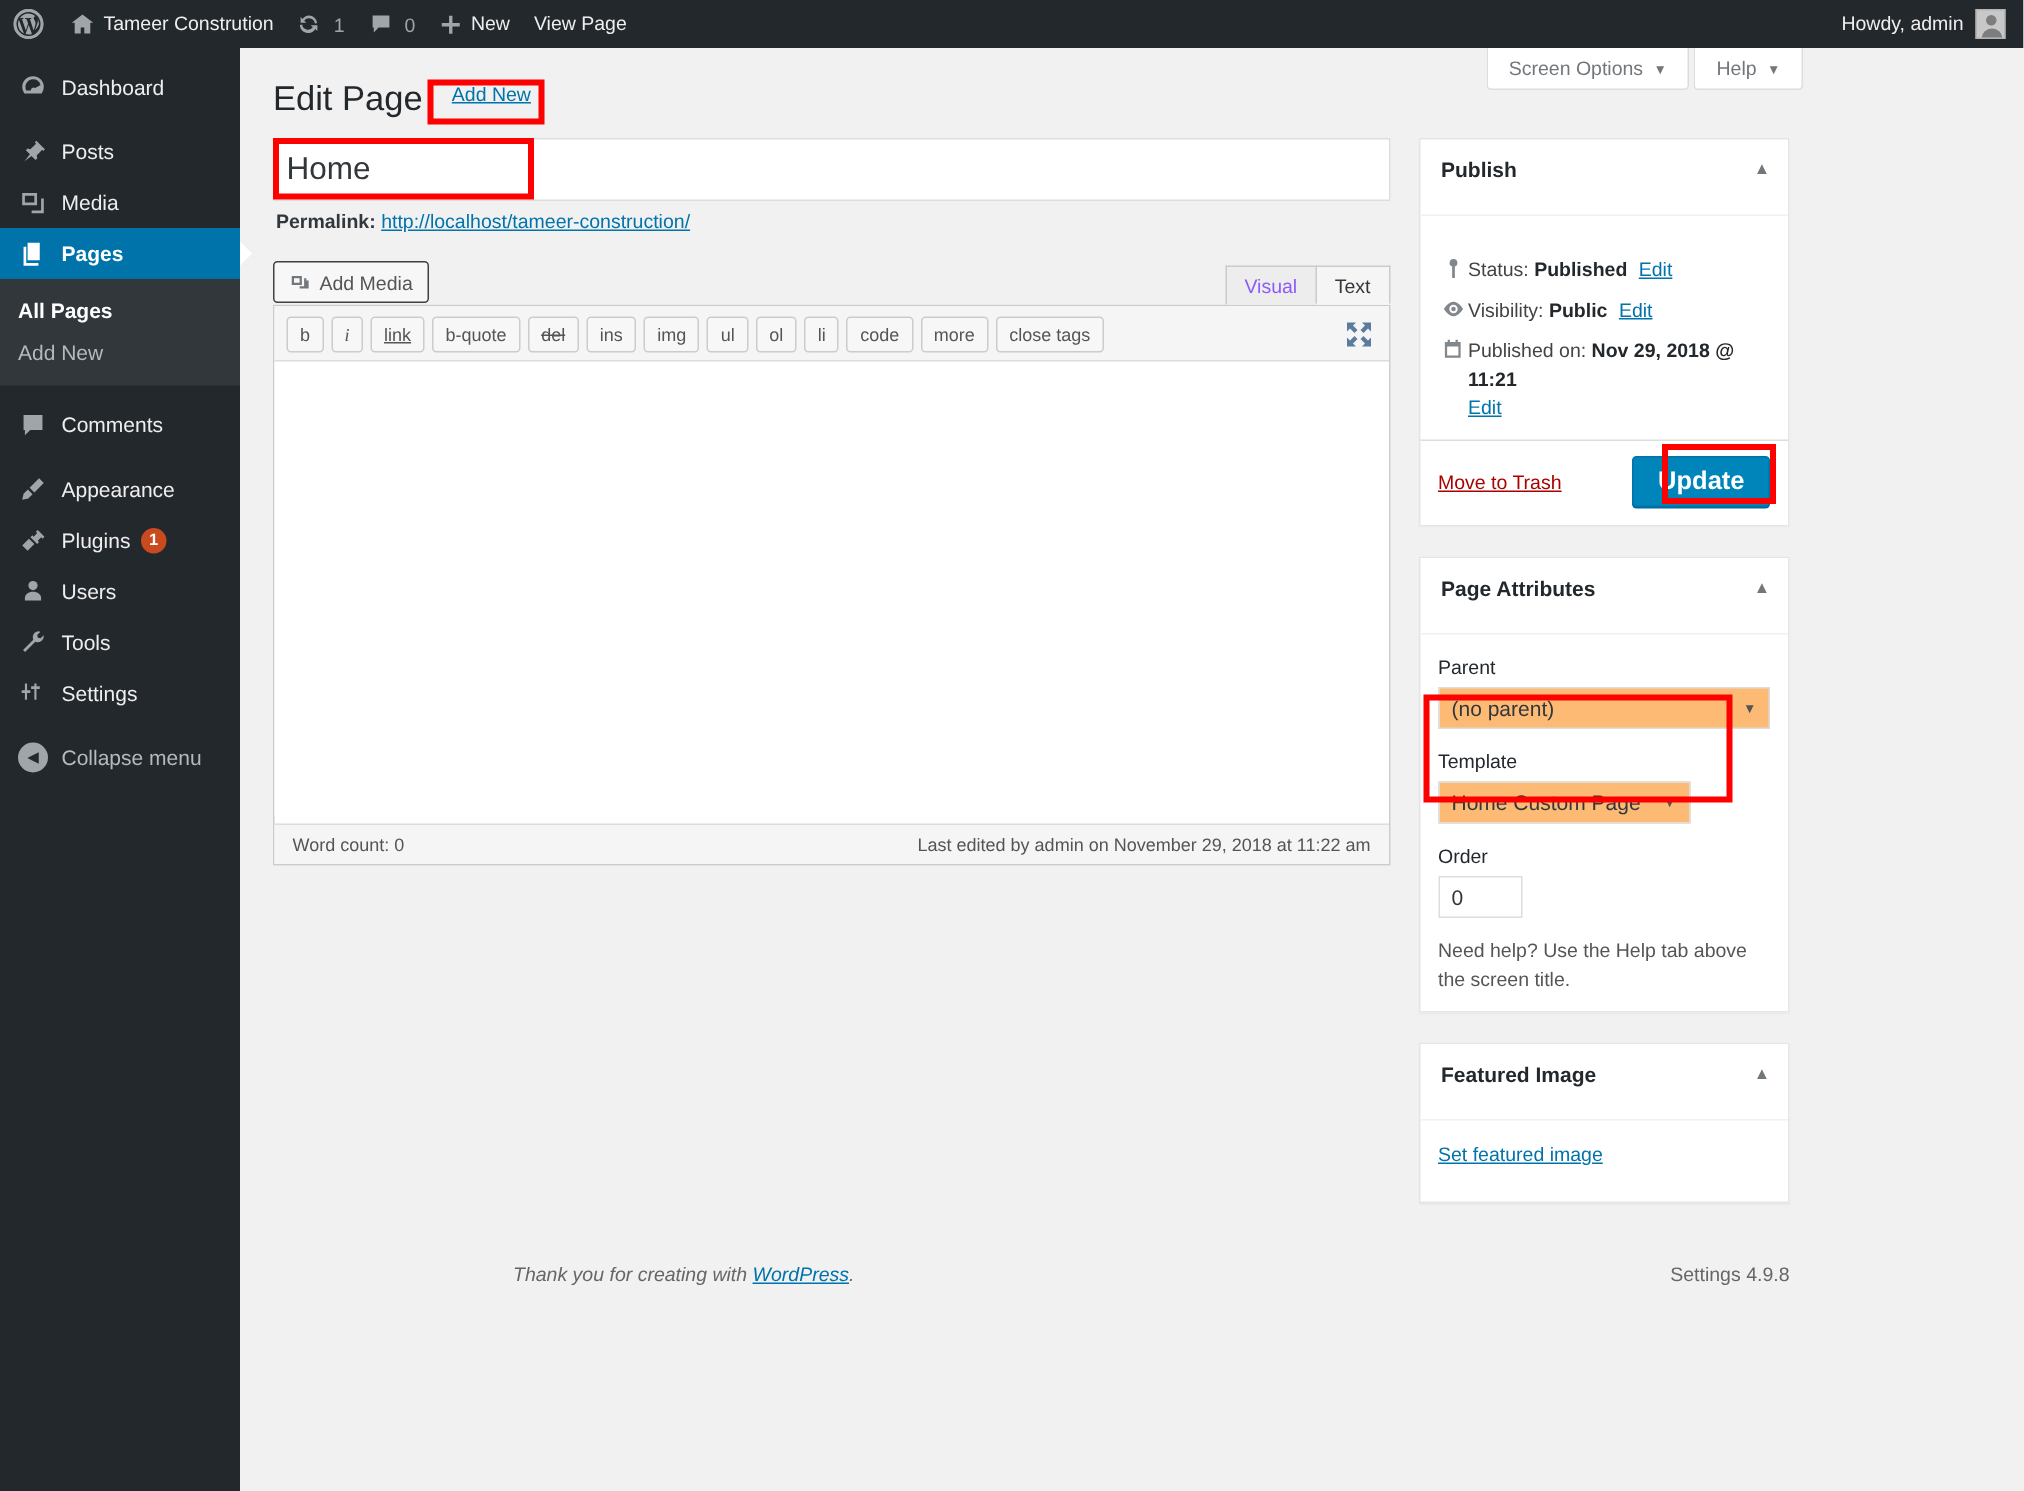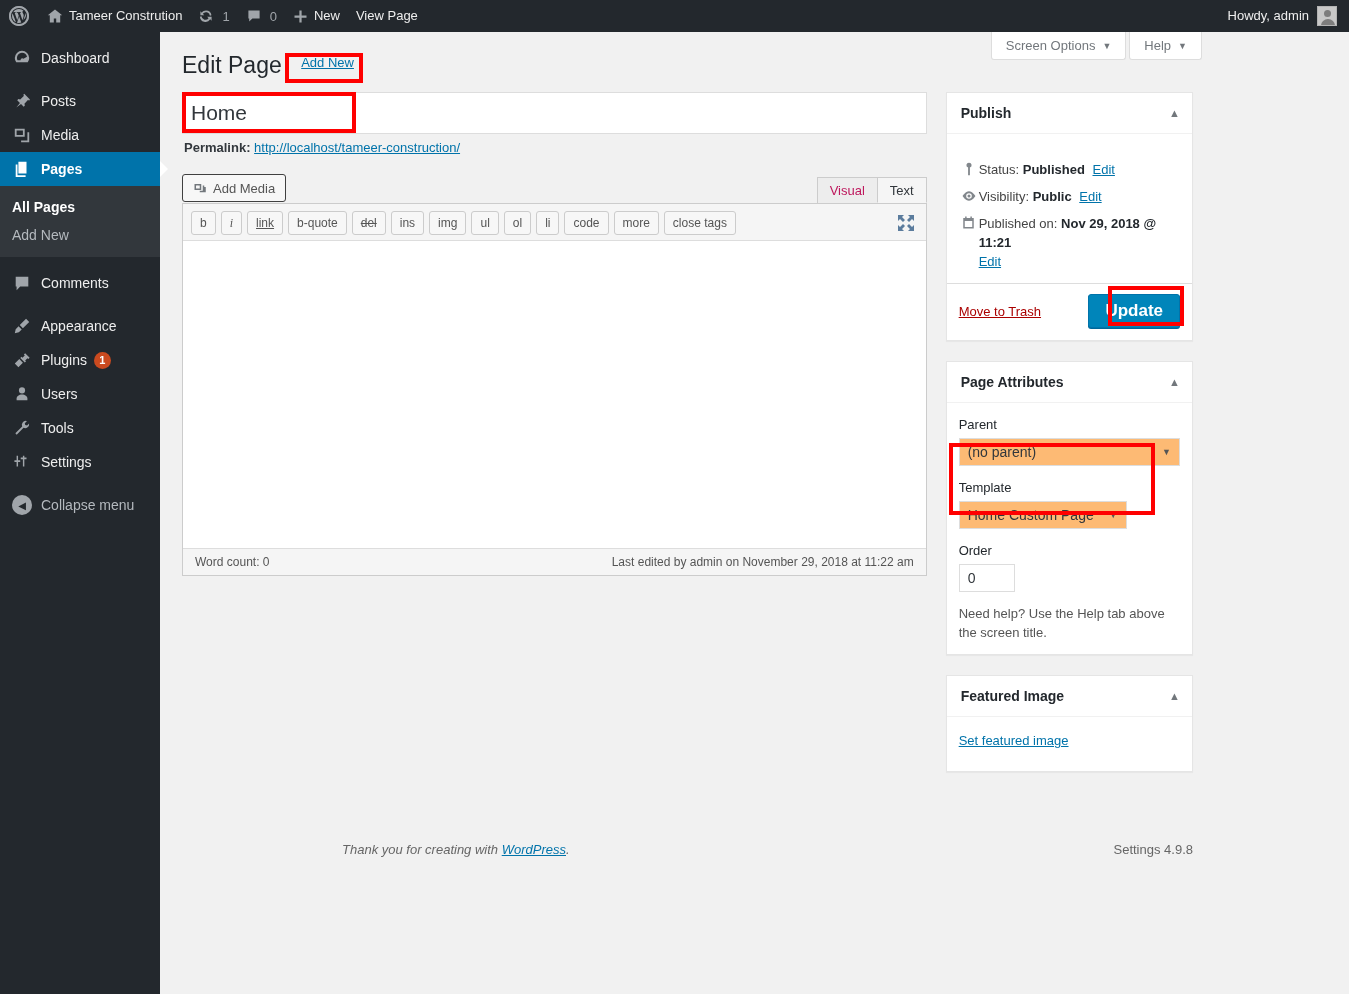--- a/index.html
+++ b/index.html
@@ -183,21 +183,21 @@
     font-size: 13px; padding: 0 10px; height: 28px;
     display: inline-flex; align-items: center; gap: 5px;
     cursor: pointer; position: relative; top: -1px;
   }
   .media-ico svg { display:block; fill:#72777c; }
   .wp-editor-tabs {
     position: absolute; right: 0; bottom: 0; display: flex;
   }
   .wp-switch-editor {
     background: #ededed; border: 1px solid #ccc; border-bottom: none;
-    color: #be185d; font-size: 13px;
+    color: #8b5cf6; font-size: 13px;
     padding: 0 12px; height: 26px; line-height: 25px;
     margin-left: -1px; cursor: pointer;
   }
   .wp-switch-editor.active {
     background: #f5f5f5; border-bottom: 1px solid #f5f5f5;
     color: #32373c;
   }
   #wp-content-wrap { border: 1px solid #ccc; background: #fff; }
   #qt_content_toolbar {
     background: #f5f5f5; border-bottom: 1px solid #ddd;
@@ -233,21 +233,21 @@
   }
 
   
   .postbox {
     background: #fff; border: 1px solid #e5e5e5;
     margin-bottom: 20px;
     box-shadow: 0 1px 1px rgba(0,0,0,.04);
   }
   .postbox-header {
     display: flex; align-items: center; justify-content: space-between;
-    padding: 12px 12px 12px 14px;
+    padding: 12px 12px 22px 14px;
     border-bottom: 1px solid #f1f1f1;
     cursor: pointer;
   }
   .postbox-header h2 {
     font-size: 14px; font-weight: 600; color: #23282d;
   }
   .toggle-ind { color: #72777c; font-size: 11px; }
   .inside { padding: 10px 12px 12px 12px; }
 
   #minor-publishing { border-bottom: 1px solid #ddd; padding: 10px 12px 10px 12px; }

